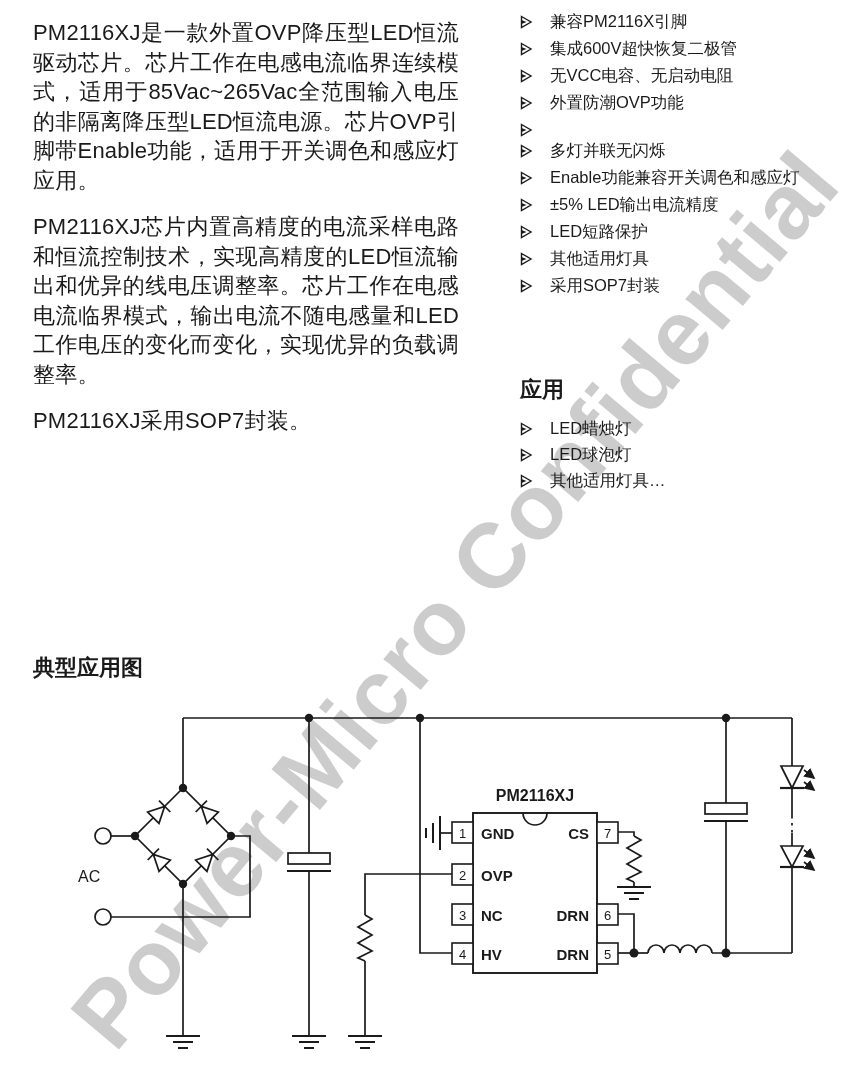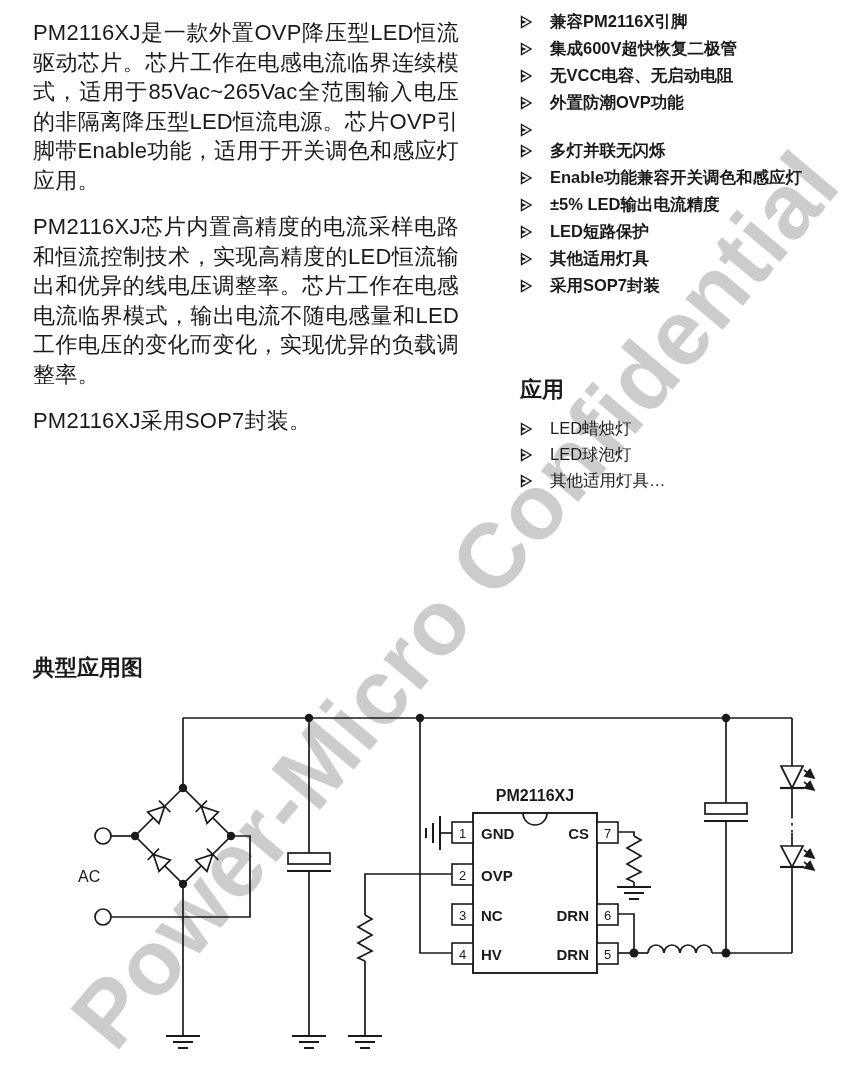--- a/index.html
+++ b/index.html
@@ -16,21 +16,21 @@
   }
   #content{position:relative;z-index:1;}
   .col-left{position:absolute;left:33px;top:18px;width:426px;}
   .col-left p{
     margin:0 0 17px 0;font-size:22px;line-height:29.5px;
     text-align:justify;letter-spacing:0.2px;
   }
   .col-right{position:absolute;left:520px;top:8px;width:330px;}
   ul.blist{list-style:none;margin:0;padding:0;}
   ul.blist li{display:flex;align-items:flex-start;font-size:16.5px;}
-  .feature-list li{line-height:27px;font-weight:bold;}
+  .feature-list li{line-height:27px;}
   .app-list li{line-height:26px;}
   .bullet{flex:0 0 30px;display:inline-flex;padding-top:7px;}
   .app-list .bullet{padding-top:6.5px;}
   .section-title{font-size:22px;font-weight:bold;margin:0;}
   #apps-title{margin-top:76px;margin-bottom:10px;}
   #diagram-title{position:absolute;left:33px;top:653px;}
   #schematic{position:absolute;left:0;top:690px;}
   svg text{font-family:"Liberation Sans","DejaVu Sans",sans-serif;fill:#1a1a1a;}
   .pin-num{font-size:13px;text-anchor:middle;}
   .pin-name{font-size:15px;font-weight:bold;}

